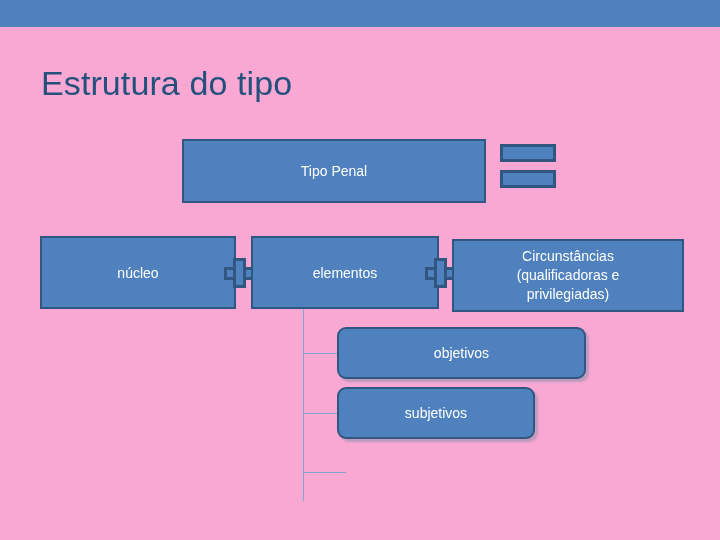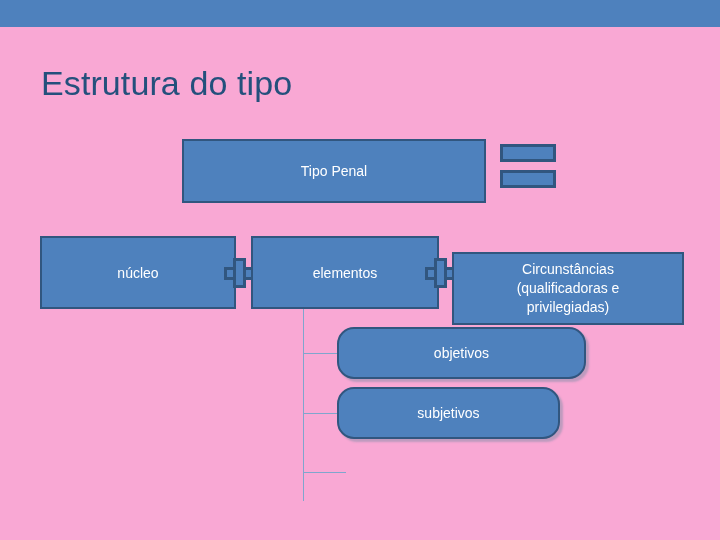--- a/index.html
+++ b/index.html
@@ -52,21 +52,21 @@
     color: #ffffff;
     font-size: 14px;
     line-height: 18px;
     text-align: center;
     display: flex;
     align-items: center;
     justify-content: center;
     padding: 13px 6px;
   }
   .box.rounded {
-    border-radius: 17px;
+    border-radius: 9px;
     box-shadow: 3px 3px 2px rgba(120,140,165,0.45);
   }
 
   
   .box-tipo-penal {
     left: 182px;
     top: 139px;
     width: 304px;
     height: 64px;
   }
@@ -77,35 +77,35 @@
     height: 73px;
   }
   .box-elementos {
     left: 251px;
     top: 236px;
     width: 188px;
     height: 73px;
   }
   .box-circunstancias {
     left: 452px;
-    top: 252px;
+    top: 239px;
     width: 232px;
     height: 73px;
     line-height: 19px;
   }
   .box-objetivos {
     left: 337px;
     top: 327px;
     width: 249px;
     height: 52px;
   }
   .box-subjetivos {
     left: 337px;
     top: 387px;
-    width: 223px;
+    width: 198px;
     height: 52px;
   }
   .box-normativos {
     left: 345px;
     top: 446px;
     width: 249px;
     height: 52px;
   }
 
   

